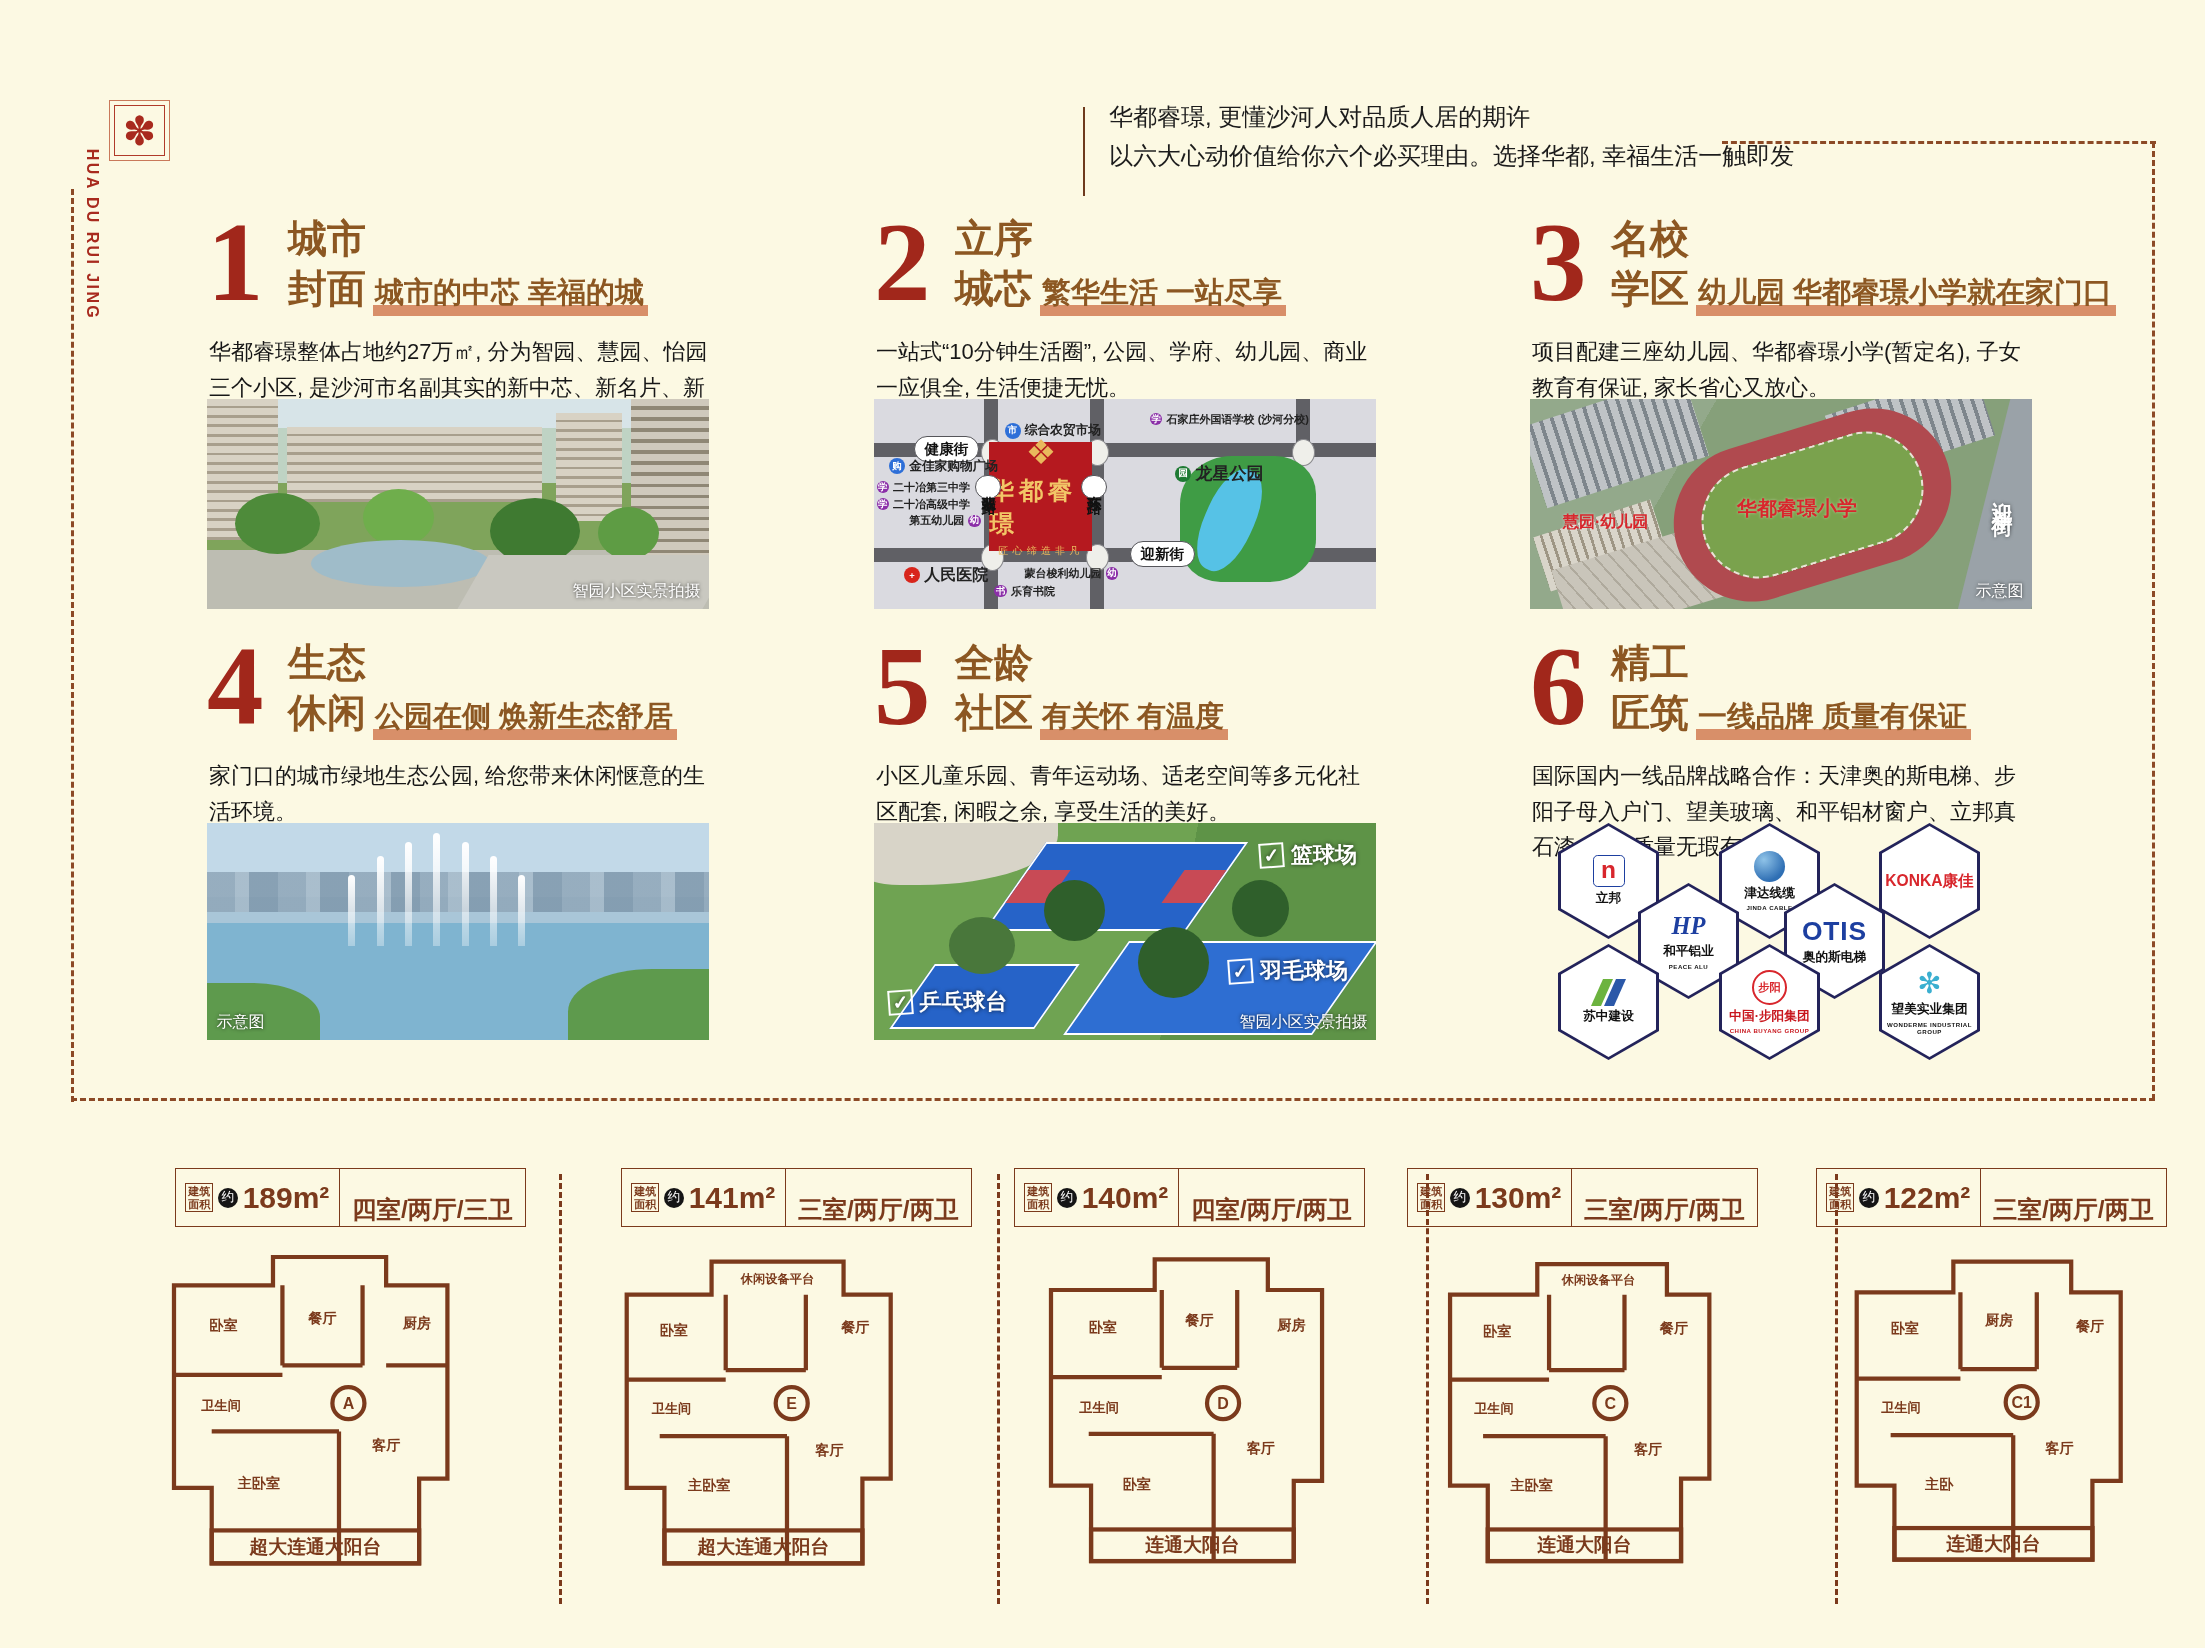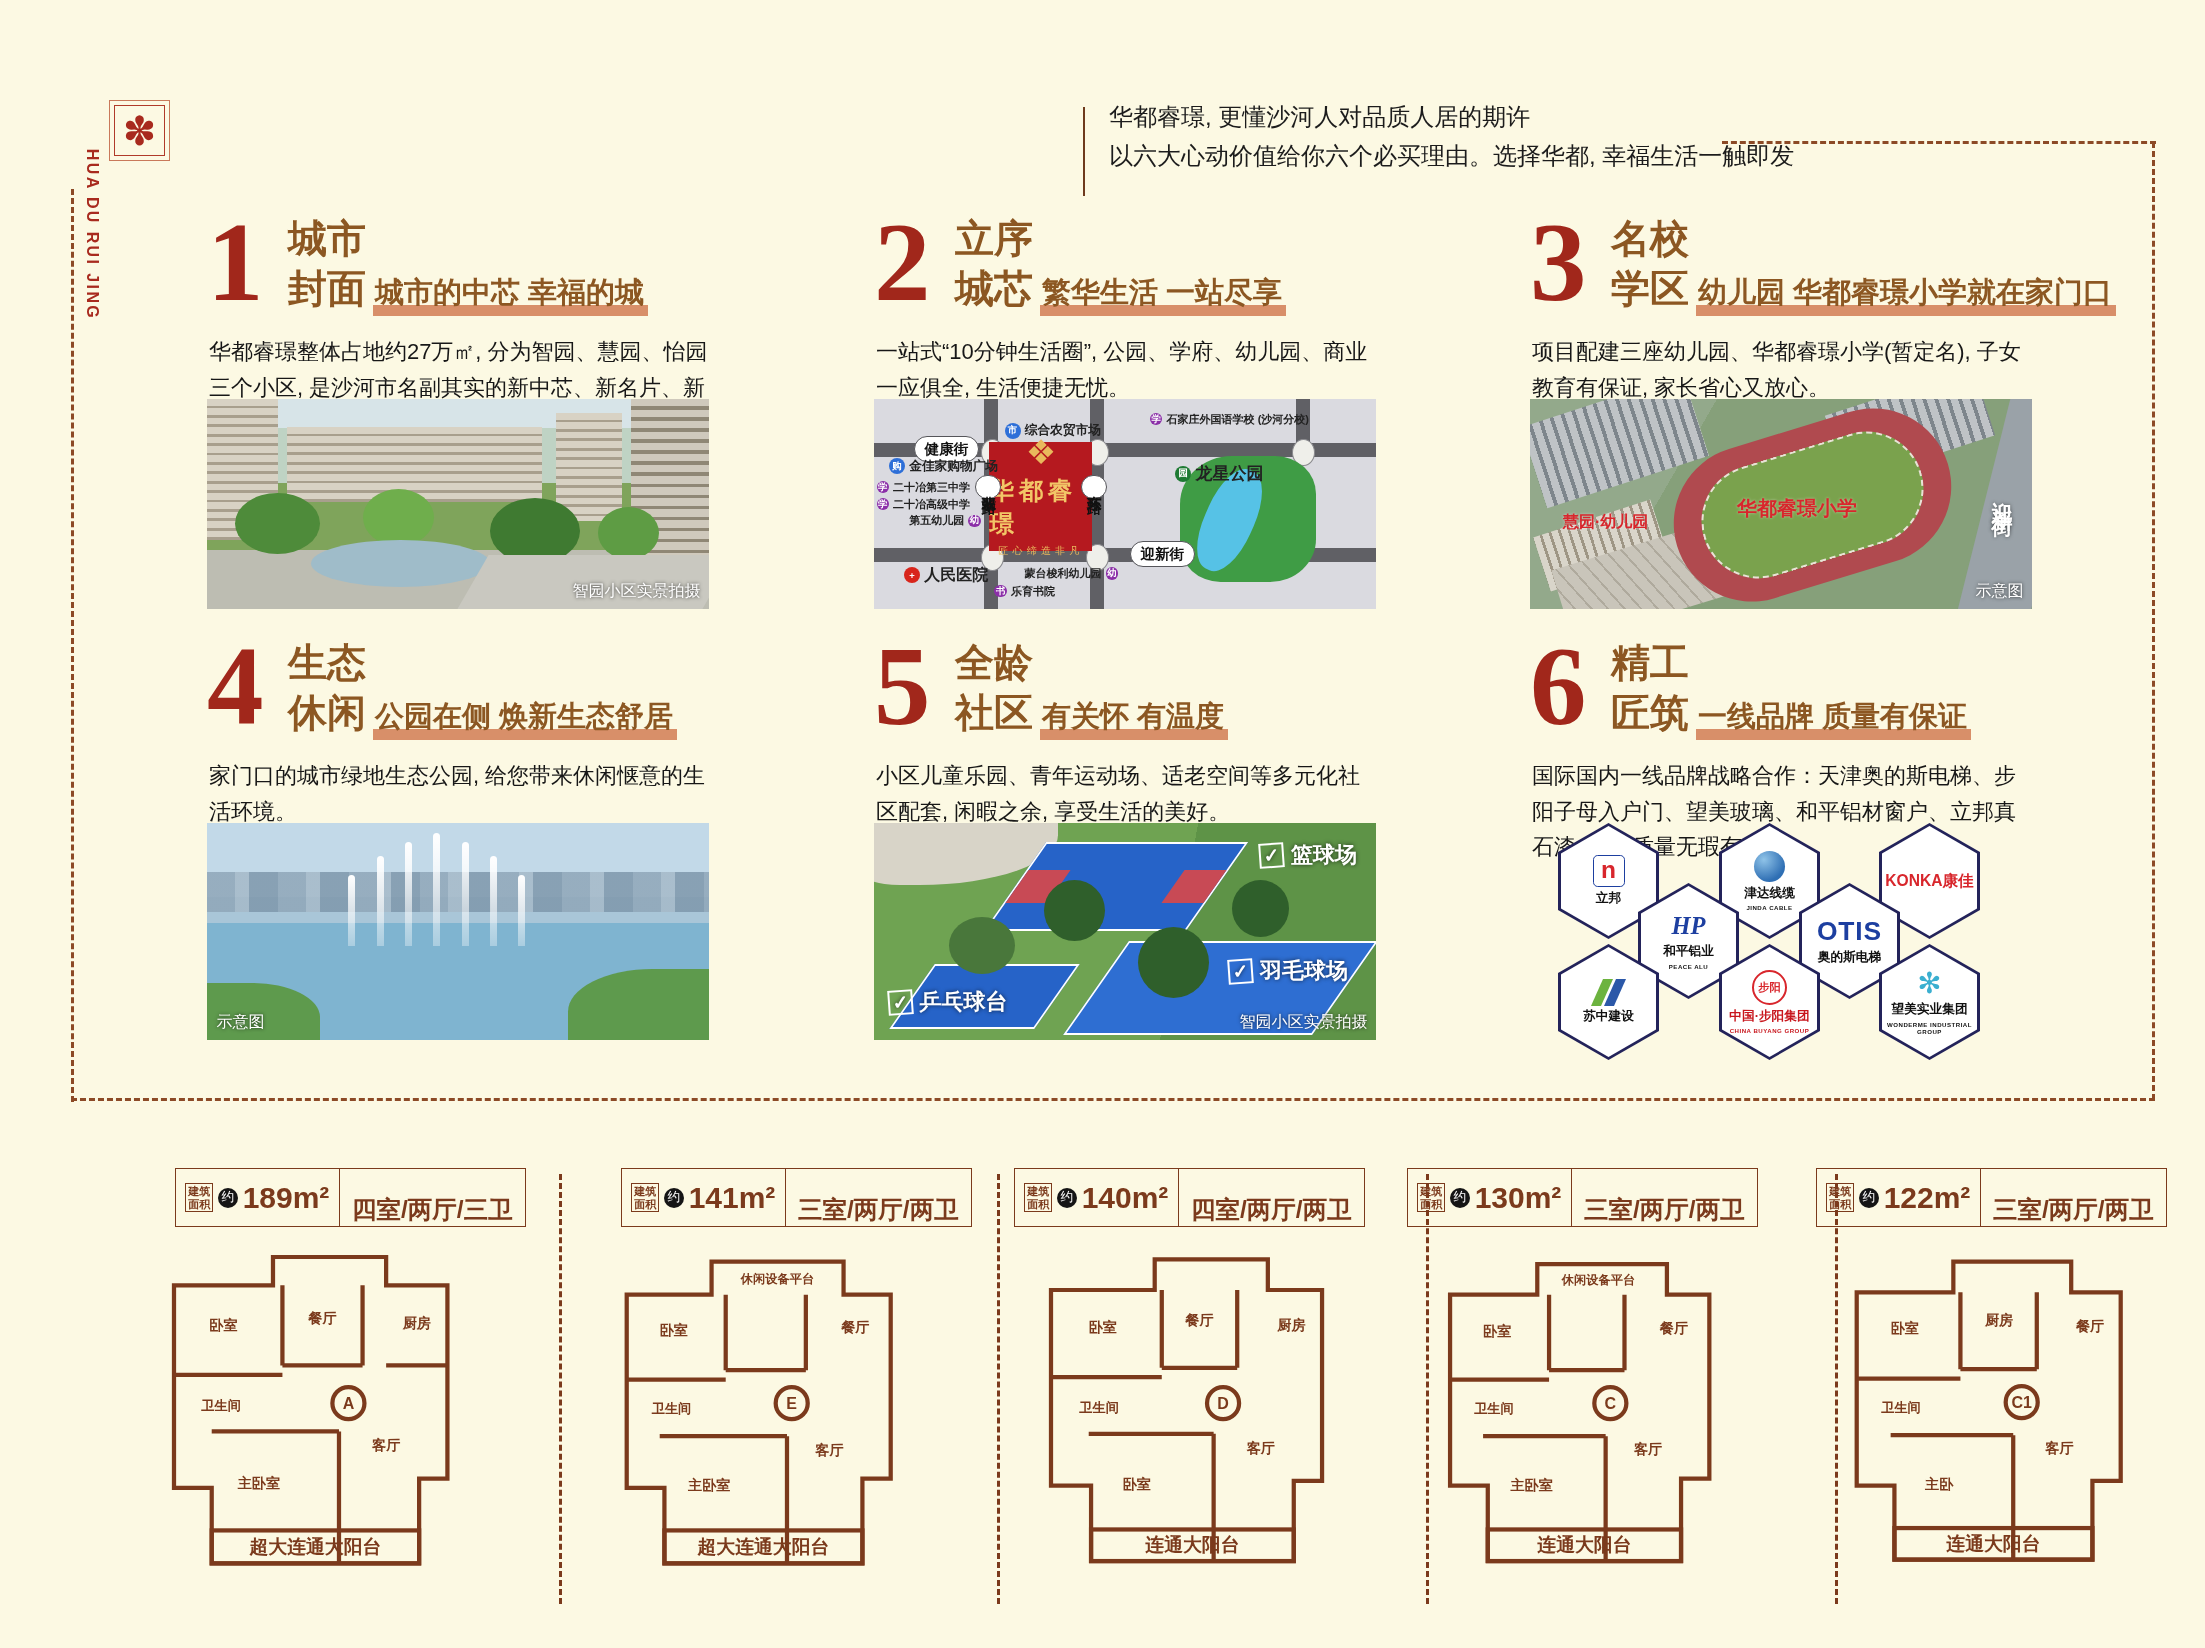--- a/index.html
+++ b/index.html
@@ -375,21 +375,21 @@
       </div>
         </div>
 
       <div class="hex" style="left:108px;top:60px;">
           <div class="in">
         <div class="glyph-hp">HP</div>
         <div class="cn">和平铝业</div>
         <div class="en">PEACE ALU</div>
       </div>
         </div>
-      <div class="hex" style="left:269px;top:60px;">
+      <div class="hex" style="left:254px;top:60px;">
           <div class="in">
         <div class="glyph-otis">OTIS</div>
         <div class="cn">奥的斯电梯</div>
       </div>
         </div>
 
       <div class="hex" style="left:28px;top:121px;">
           <div class="in">
         <div class="glyph-suzhong">
               <i style="background:#6CB33F;"></i>

